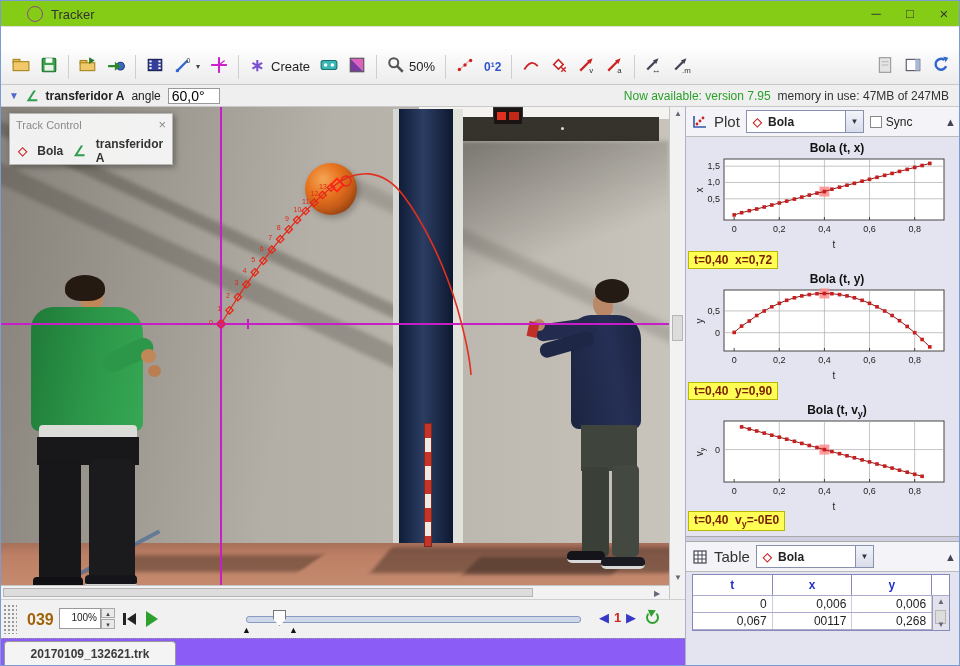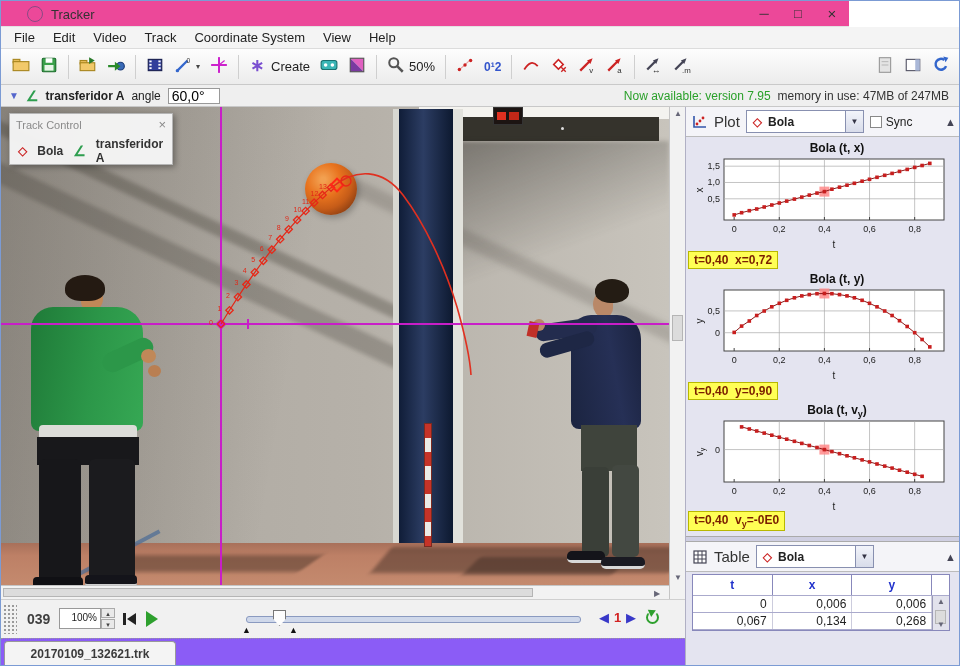--- a/index.html
+++ b/index.html
@@ -1,20 +1,20 @@
 <!DOCTYPE html>
 <html><head>
 <meta charset="utf-8">
 <style>
 *{box-sizing:border-box;margin:0;padding:0}
 html,body{background:#9a9a9a}
 body{font-family:"Liberation Sans",sans-serif}
 #app{position:relative;width:960px;height:666px;background:#fff;overflow:hidden;font-size:12px;color:#222;border:1px solid #7b9bd4}
 
-#titlebar{position:absolute;left:0;top:0;width:848px;height:26px;background:#ec4899;border-bottom:1px solid #e2e2e2}
+#titlebar{position:absolute;left:0;top:0;width:960px;height:26px;background:#84cc16;border-bottom:1px solid #e2e2e2}
 #applogo{position:absolute;left:26px;top:5px;width:16px;height:16px;border-radius:50%;background:radial-gradient(circle at 38% 32%,#ffffff 8%,#efా 0,#e9a8dd 30%,#a44a98 72%,#6d2d68 100%);border:1px solid #8a4a84}
 #apptitle{position:absolute;left:50px;top:6px;font-size:13px;color:#333}
 .winbtn{position:absolute;top:0;width:34px;height:26px;text-align:center;line-height:26px;color:#333;font-size:13px}
 
 #menubar{position:absolute;left:0;top:26px;width:960px;height:22px;background:#f4f4f4;border-bottom:1px solid #dcdcdc;display:flex;align-items:center;padding-left:4px}
 .menu-item{padding:0 9px;font-size:13px;color:#222;line-height:22px}
 
 #toolbar{position:absolute;left:0;top:48px;width:960px;height:36px;background:linear-gradient(#fdfdfd,#ececec);border-bottom:1px solid #c9c9c9;display:flex;align-items:center;padding:0 6px}
 .tbtn{display:flex;align-items:center;gap:4px;padding:3px 5px;border-radius:3px}
 .tsep{width:1px;height:24px;background:#cfcfcf;margin:0 5px}
@@ -38,21 +38,21 @@
 #tc-title{display:flex;align-items:center;padding:3px 6px;color:#8a8a8a;font-size:11px}
 #tc-close{margin-left:auto;color:#8a8a8a;font-size:13px}
 #tc-items{display:flex;align-items:center;gap:10px;padding:2px 8px;font-weight:bold;color:#333;font-size:12px}
 
 .sb{position:absolute;background:#f2f2f2;z-index:15}
 .sb-arrow{position:absolute;color:#667;font-size:8px;text-align:center}
 .sb-thumb{position:absolute;background:#dcdcdc;border:1px solid #b5b5b5}
 
 #player{position:absolute;left:0;top:598px;width:684px;height:39px;background:#f1f1f1;border-top:1px solid #cfcfcf}
 #grip{position:absolute;left:2px;top:4px;width:14px;height:30px;background-image:radial-gradient(#9a9a9a 1px,transparent 1.2px);background-size:4px 4px}
-#frame-num{position:absolute;left:26px;top:11px;color:#404040;font-weight:bold;font-size:14px}
+#frame-num{position:absolute;left:26px;top:11px;color:#a16207;font-weight:bold;font-size:16px}
 #zoom-box{position:absolute;left:58px;top:8px;width:42px;height:21px;background:#fff;border:1px solid #999;font-size:10px;text-align:right;padding:3px 3px 0 0}
 .spin{position:absolute;left:100px;width:14px;height:10px;background:#e9e9e9;border:1px solid #aaa;font-size:7px;text-align:center;line-height:9px;color:#444}
 #rewind{position:absolute;left:122px;top:13px;display:flex;align-items:center}
 #rewind .bar{width:3px;height:12px;background:#222;margin-right:1px}
 #rewind .tri{width:0;height:0;border-top:6px solid transparent;border-bottom:6px solid transparent;border-right:9px solid #222}
 #play{position:absolute;left:145px;top:11px;width:0;height:0;border-top:8px solid transparent;border-bottom:8px solid transparent;border-left:12px solid #2ea02e}
 #slider-track{position:absolute;left:245px;top:615px;width:335px;height:7px;background:#cfd8ea;border:1px solid #8a9ac0;border-radius:3px}
 #slider-thumb{position:absolute;left:272px;top:609px;width:13px;height:16px;background:#fdfdfd;border:1px solid #777;clip-path:polygon(0 0,100% 0,100% 55%,50% 100%,0 55%);z-index:2}
 .range-mark{position:absolute;top:624px;font-size:9px;color:#111}
 #step-back{position:absolute;left:598px;top:609px;color:#3838c8;font-size:13px}
@@ -94,29 +94,20 @@
 <div id="app">
 
   <div id="titlebar">
     <div id="applogo"></div>
     <div id="apptitle">Tracker</div>
     <div class="winbtn" style="right:68px">─</div>
     <div class="winbtn" style="right:34px">□</div>
     <div class="winbtn" style="right:0;font-size:15px">×</div>
   </div>
 
-  <div id="menubar">
-      <span class="menu-item">File</span>
-      <span class="menu-item">Edit</span>
-      <span class="menu-item">Video</span>
-      <span class="menu-item">Track</span>
-      <span class="menu-item">Coordinate System</span>
-      <span class="menu-item">View</span>
-      <span class="menu-item">Help</span>
-    </div>
 
   <div id="toolbar">
     <div id="toolbar-left" style="display:flex;align-items:center">
         <span class="tbtn">
           <span><svg width="18" height="18" viewBox="0 0 16 16">
               <rect x="1" y="3" width="6" height="3" fill="#e8bd5a" stroke="#a8861f"></rect>
               <rect x="1" y="5" width="14" height="8" fill="#f2c96a" stroke="#a8861f"></rect>
             </svg></span>
         </span>
         <span class="tbtn">
@@ -648,21 +639,21 @@
           <div style="width: 17px;"></div>
         </div>
         <div class="trow">
           <div class="dcell">0</div>
           <div class="dcell">0,006</div>
           <div class="dcell">0,006</div>
           <div style="width: 17px;"></div>
         </div>
         <div class="trow">
           <div class="dcell">0,067</div>
-          <div class="dcell">0,134</div>
+          <div class="dcell">00117</div>
           <div class="dcell">0,268</div>
           <div style="width: 17px;"></div>
         </div>
         <div id="tbl-scroll">
           <div class="sb-arrow" style="left:2px;top:1px;width:12px">▲</div>
   <div class="sb-thumb" style="left:2px;top:14px;width:11px;height:14px"></div>
   <div class="sb-arrow" style="left:2px;bottom:1px;width:12px">▼</div>
         </div>
       </div>
     <div id="tbl-scroll-holder"></div>

